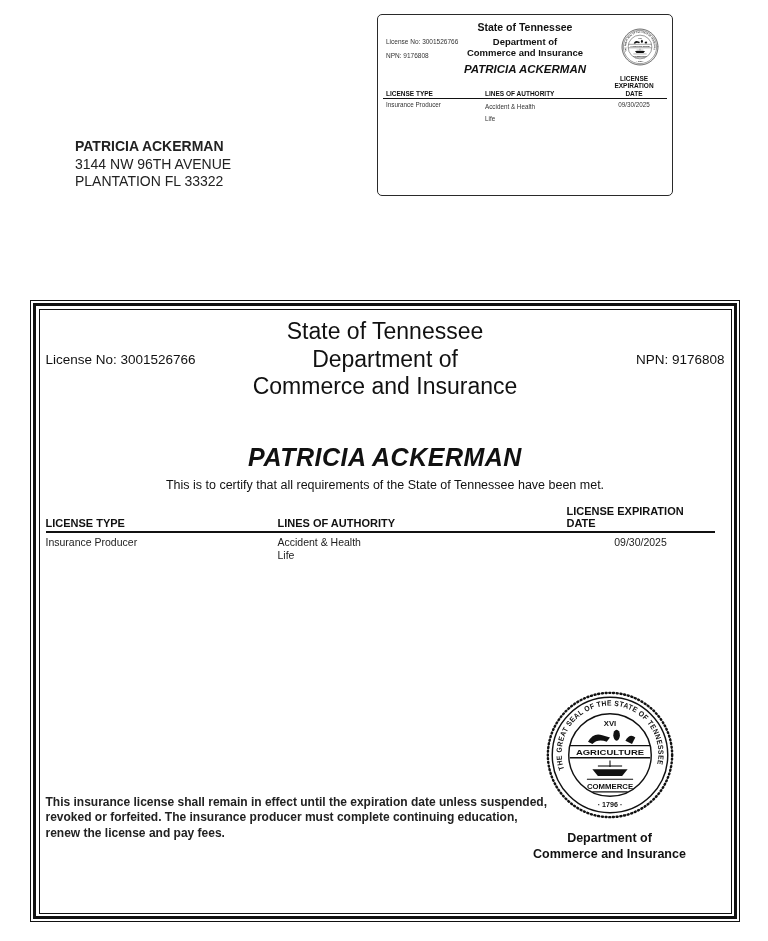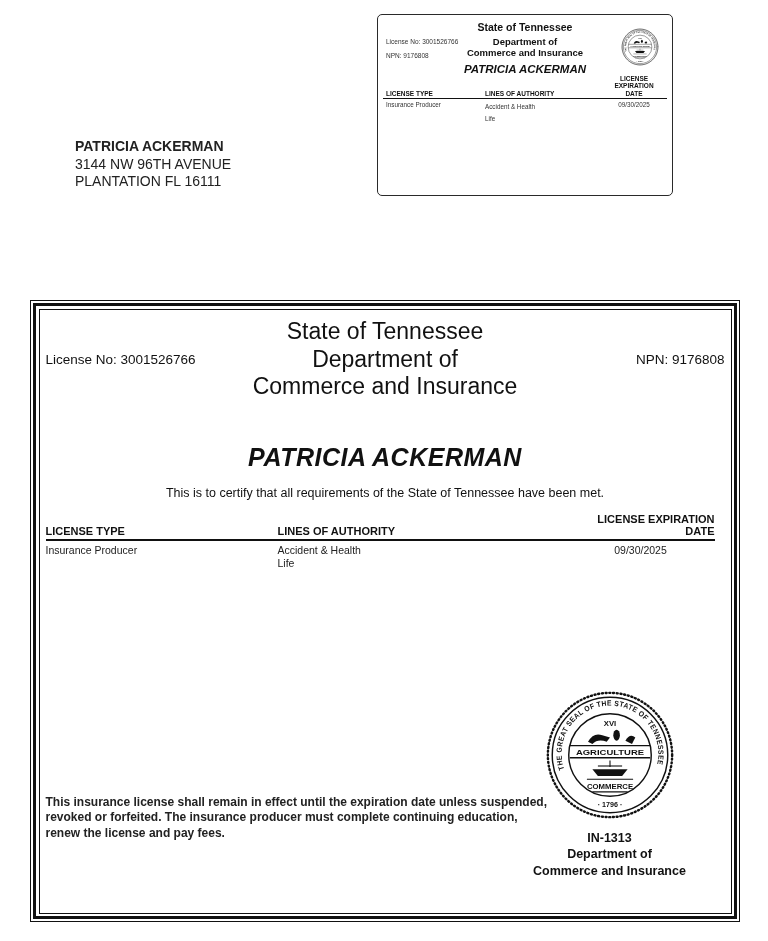--- a/index.html
+++ b/index.html
@@ -75,31 +75,31 @@
   .cert-subrow .side { width: 215px; font-size: 13.5px; }
   .cert-subrow .side.right { text-align: right; }
   .cert-subrow .mid { flex: 1; text-align: center; font-size: 23px; }
   .cert-dept2 { text-align: center; font-size: 23px; }
 
   .cert-name {
     margin-top: 43px; text-align: center;
     font-size: 25px; font-weight: bold; font-style: italic;
     letter-spacing: 0.5px;
   }
-  .cert-certify { margin-top: 14px; text-align: center; font-size: 12.5px; }
+  .cert-certify { margin-top: 6px; text-align: center; font-size: 12.5px; }
 
   .cert-table { margin: 13px 16px 0 6px; }
   .cert-thead {
     display: flex; align-items: flex-end;
     border-bottom: 2px solid #111; padding-bottom: 2px;
     font-size: 11px; font-weight: bold;
   }
   .cert-thead .c1 { width: 232px; }
   .cert-thead .c2 { flex: 1; }
-  .cert-thead .c3 { width: 148px; text-align: right; }
+  .cert-thead .c3 { width: 148px; text-align: left; }
   .cert-trow { display: flex; padding-top: 3px; font-size: 10.5px; color: #222; }
   .cert-trow .c1 { width: 232px; }
   .cert-trow .c2 { flex: 1; line-height: 13.5px; }
   .cert-trow .c3 { width: 148px; text-align: center; }
 
   .cert-seal { position: absolute; left: 504px; top: 379px; width: 132px; height: 132px; }
 
   .cert-footer-text {
     position: absolute; left: 6px; top: 485px; width: 510px;
     font-size: 12px; line-height: 15.5px; color: #222; font-weight: bold;
@@ -177,21 +177,21 @@
           <div>Life</div>
         </div>
         <div class="c3">09/30/2025</div>
       </div>
     </div>
   </div>
 
   <div class="address">
     <div class="bold">PATRICIA ACKERMAN</div>
     <div>3144 NW 96TH AVENUE</div>
-    <div>PLANTATION FL 16111</div>
+    <div>PLANTATION FL 33322</div>
   </div>
 
   <div class="cert">
     <div class="cert-f1">
       <div class="cert-f2">
         <div class="cert-f3">
 
           <div class="cert-title">State of Tennessee</div>
 
           <div class="cert-subrow">
@@ -220,21 +220,20 @@
             </div>
           </div>
 
           <svg class="cert-seal" viewBox="0 0 120 120">
             <use href="#tn-seal"></use>
           </svg>
 
           <div class="cert-footer-text">This insurance license shall remain in effect until the expiration date unless suspended, revoked or forfeited. The insurance producer must complete continuing education, renew the license and pay fees.</div>
 
           <div class="cert-form-block">
-            <div>IN-1313</div>
             <div>Department of</div>
             <div>Commerce and Insurance</div>
           </div>
 
         </div>
       </div>
     </div>
   </div>
 
 </div>

